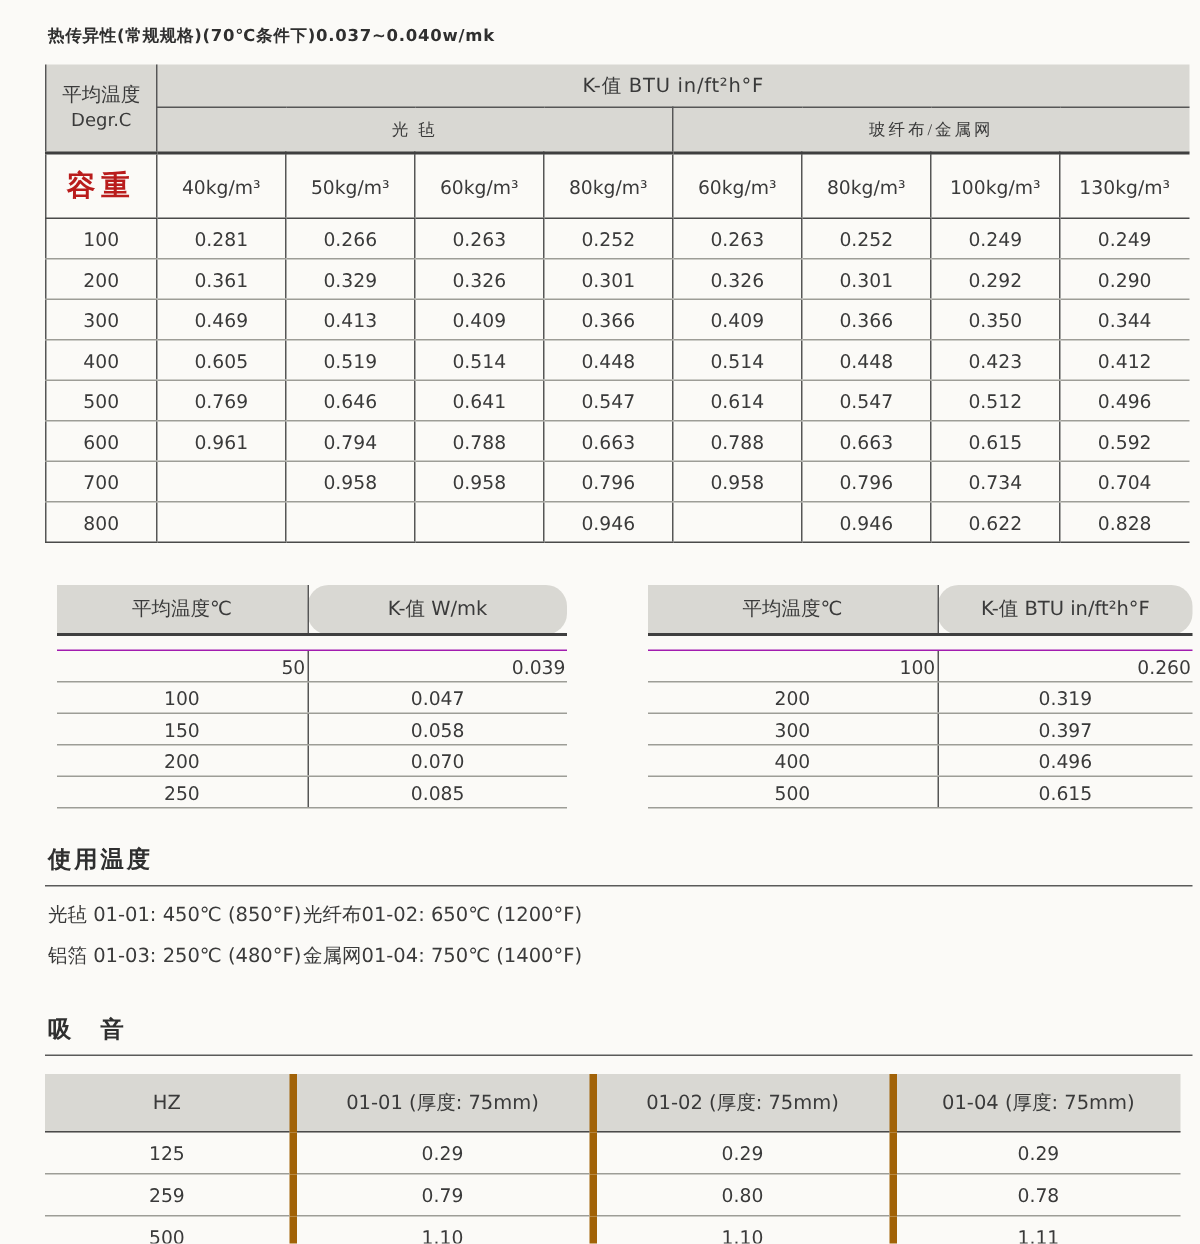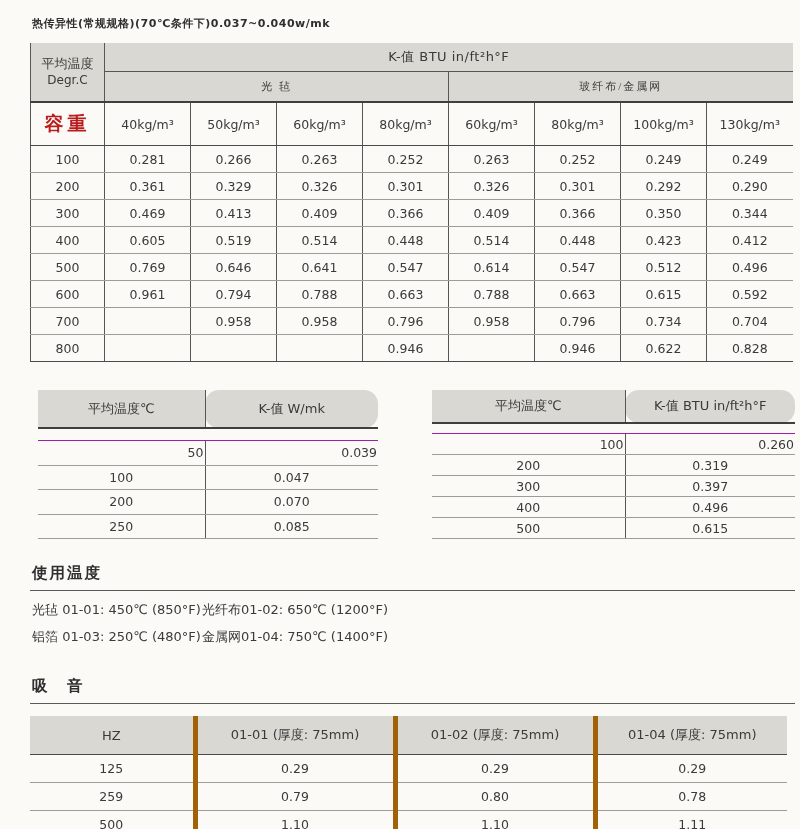--- a/index.html
+++ b/index.html
@@ -212,20 +212,24 @@
           </tr>
         <tr class="d">
           <td>50</td>
           <td class="div2">0.039</td>
         </tr>
         <tr class="d">
           <td>100</td>
           <td class="div2">0.047</td>
         </tr>
         <tr class="d">
+          <td>150</td>
+          <td class="div2">0.058</td>
+        </tr>
+        <tr class="d">
           <td>200</td>
           <td class="div2">0.070</td>
         </tr>
         <tr class="d">
           <td>250</td>
           <td class="div2">0.085</td>
         </tr>
       </tbody>
     </table>
 

